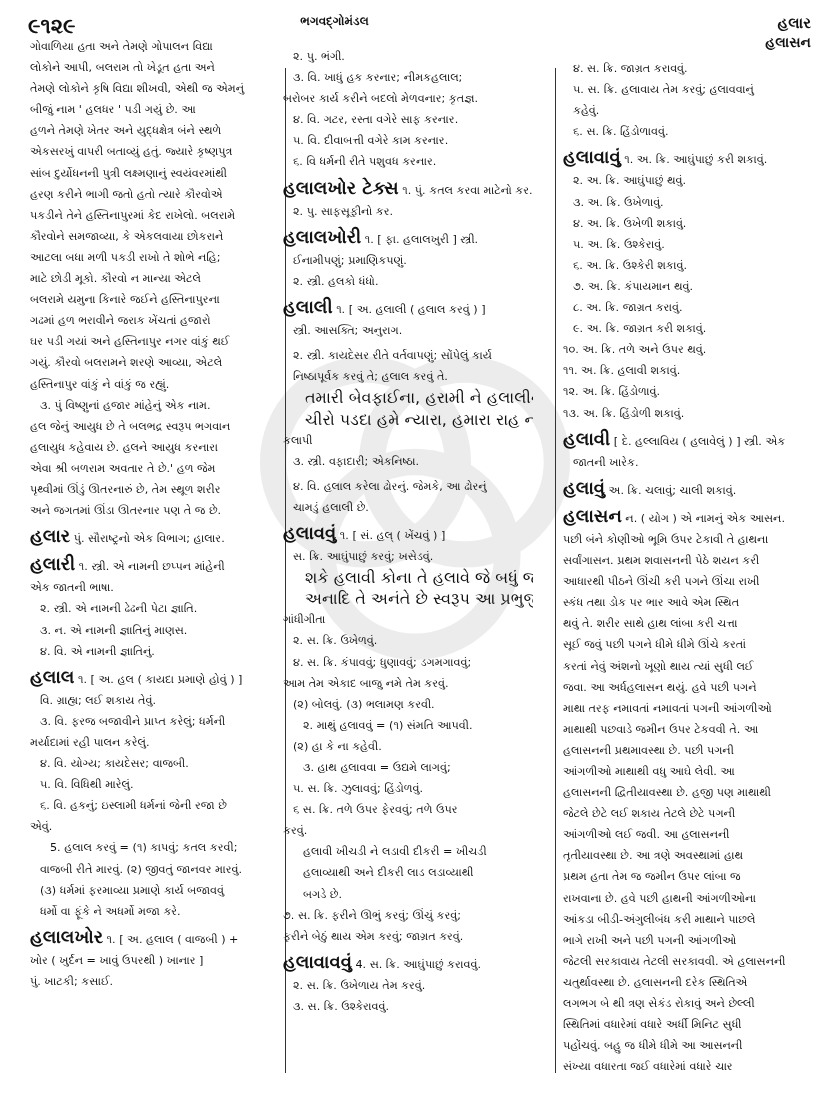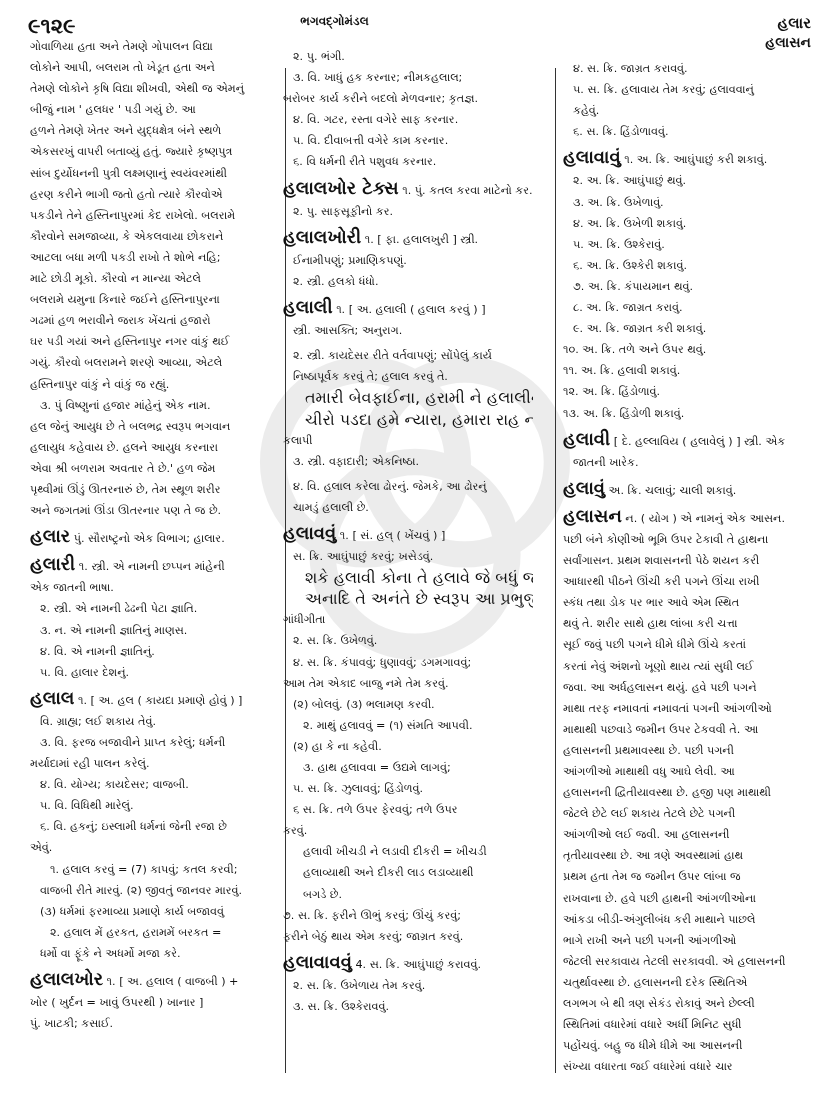--- a/index.html
+++ b/index.html
@@ -76,33 +76,31 @@
     <div class="line "><span>હલાયુધ કહેવાય છે. હલને આયુધ કરનારા</span></div>
     <div class="line "><span>એવા શ્રી બળરામ અવતાર તે છે.' હળ જેમ</span></div>
     <div class="line "><span>પૃથ્વીમાં ઊંડું ઊતરનારું છે, તેમ સ્થૂળ શરીર</span></div>
     <div class="line "><span>અને જગતમાં ઊંડા ઊતરનાર પણ તે જ છે.</span></div>
     <div class="line gap"><span class="hw">હલાર</span><span> પું. સૌરાષ્ટ્રનો એક વિભાગ; હાલાર.</span></div>
     <div class="line gap"><span class="hw">હલારી</span><span> ૧. સ્ત્રી. એ નામની છપ્પન માંહેની</span></div>
     <div class="line "><span>એક જાતની ભાષા.</span></div>
     <div class="line ind"><span>૨. સ્ત્રી. એ નામની ઢેઢની પેટા જ્ઞાતિ.</span></div>
     <div class="line ind"><span>૩. ન. એ નામની જ્ઞાતિનું માણસ.</span></div>
     <div class="line ind"><span>૪. વિ. એ નામની જ્ઞાતિનું.</span></div>
-    <div class="line ind"><span>૫. વિ. હાલાર દેશનું.</span></div>
     <div class="line gap"><span class="hw">હલાલ</span><span> ૧. [ અ. હલ ( કાયદા પ્રમાણે હોવું ) ]</span></div>
     <div class="line ind"><span>વિ. ગ્રાહ્ય; લઈ શકાય તેવું.</span></div>
     <div class="line ind"><span>૩. વિ. ફરજ બજાવીને પ્રાપ્ત કરેલું; ધર્મની</span></div>
     <div class="line "><span>મર્યાદામાં રહી પાલન કરેલું.</span></div>
     <div class="line ind"><span>૪. વિ. યોગ્ય; કાયદેસર; વાજબી.</span></div>
     <div class="line ind"><span>૫. વિ. વિધિથી મારેલું.</span></div>
     <div class="line ind"><span>૬. વિ. હકનું; ઇસ્લામી ધર્મનાં જેની રજા છે</span></div>
     <div class="line "><span>એવું.</span></div>
-    <div class="line ind2"><span>૧. હલાલ કરવું = (7) કાપવું; કતલ કરવી;</span></div>
+    <div class="line ind2"><span>5. હલાલ કરવું = (૧) કાપવું; કતલ કરવી;</span></div>
     <div class="line ind"><span>વાજબી રીતે મારવું. (૨) જીવતું જાનવર મારવું.</span></div>
     <div class="line ind"><span>(૩) ધર્મમાં ફરમાવ્યા પ્રમાણે કાર્ય બજાવવું</span></div>
-    <div class="line ind2"><span>૨. હલાલ મેં હરકત, હરામમેં બરકત =</span></div>
     <div class="line ind"><span>ધર્મો વા ફૂંકે ને અધર્મો મજા કરે.</span></div>
     <div class="line gap"><span class="hw">હલાલખોર</span><span> ૧. [ અ. હલાલ ( વાજબી ) +</span></div>
     <div class="line "><span>ખોર ( ખુર્દન = ખાવું ઉપરથી ) ખાનાર ]</span></div>
     <div class="line "><span>પું. ખાટકી; કસાઈ.</span></div>
   </div>
 <div class="col col-mid">
     <div class="line ind"><span>૨. પુ. ભંગી.</span></div>
     <div class="line ind"><span>૩. વિ. ખાધું હક કરનાર; નીમકહલાલ;</span></div>
     <div class="line "><span>બરોબર કાર્ય કરીને બદલો મેળવનાર; કૃતજ્ઞ.</span></div>
     <div class="line ind"><span>૪. વિ. ગટર, રસ્તા વગેરે સાફ કરનાર.</span></div>

